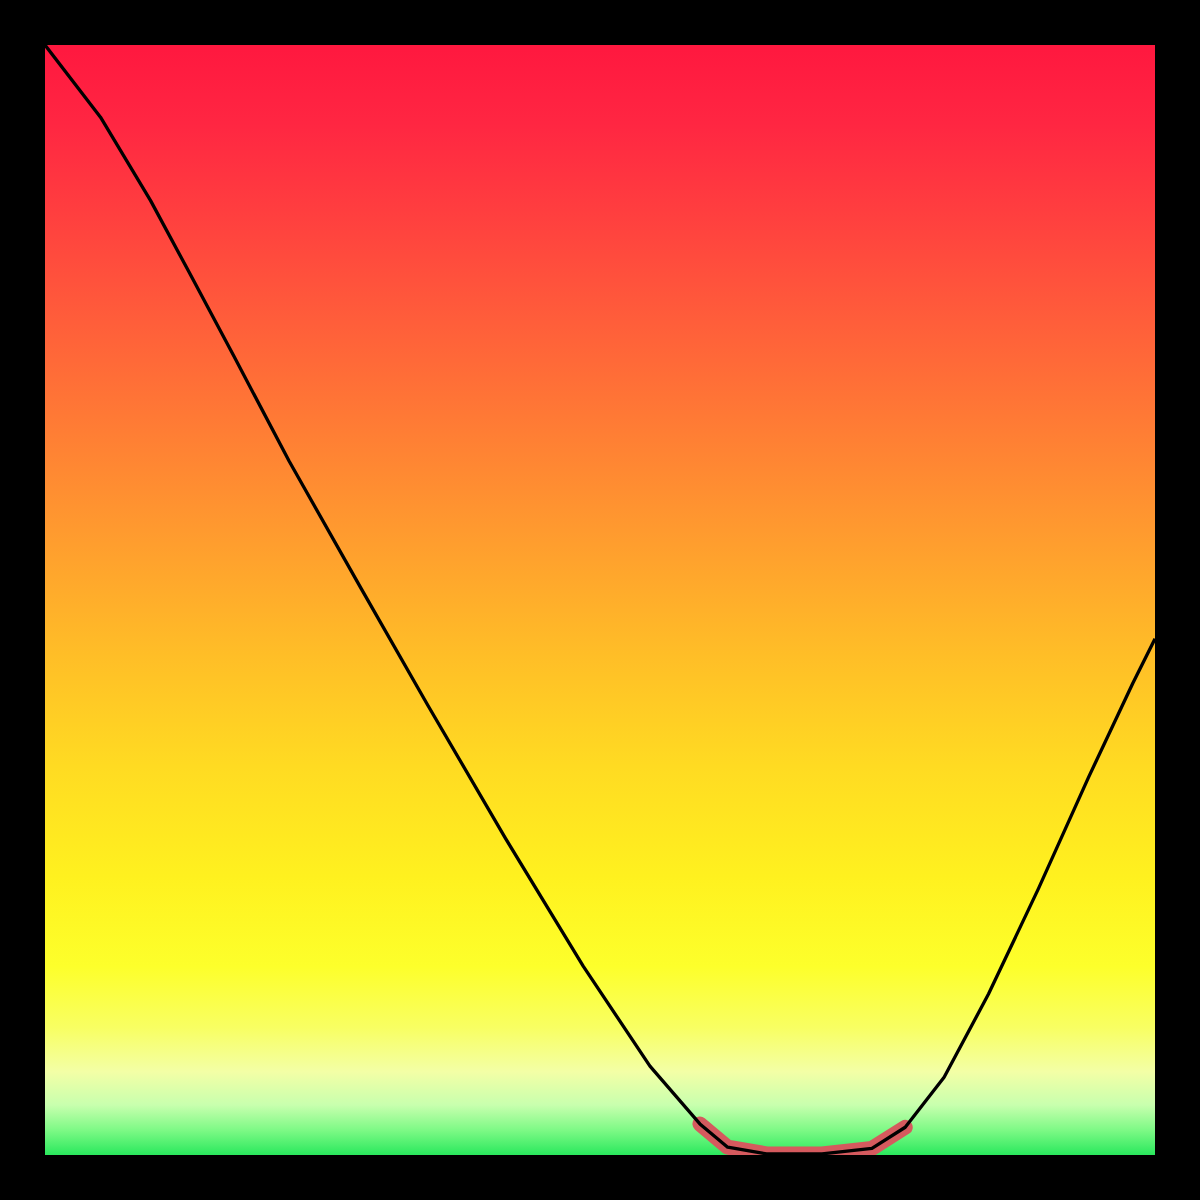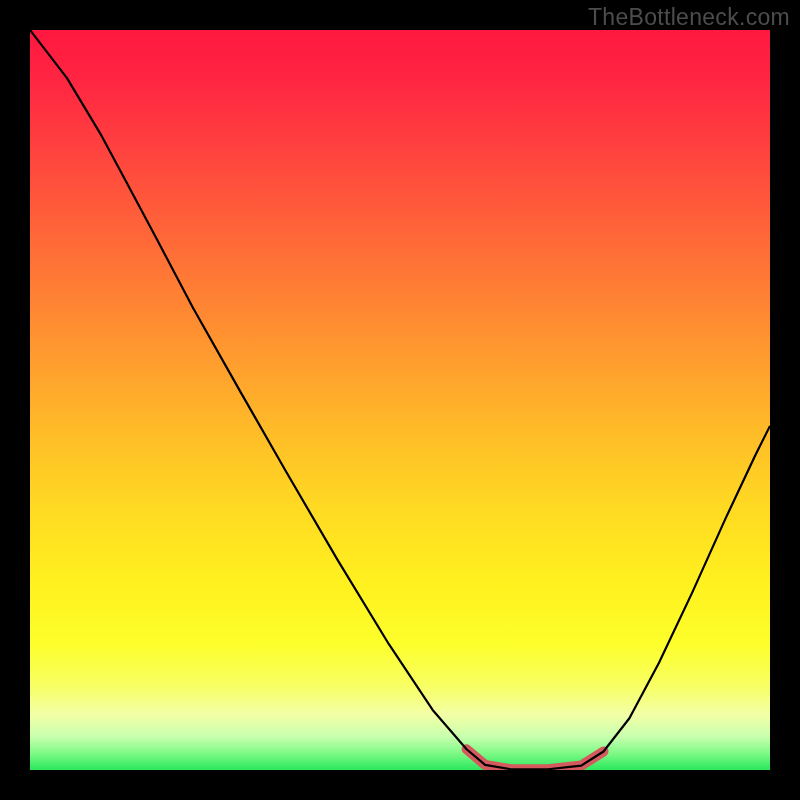--- a/index.html
+++ b/index.html
@@ -38,21 +38,20 @@
   .plot-area svg {
     display: block;
     width: 740px;
     height: 740px;
   }
 </style>
 </head>
 <body>
 
 <div class="outer">
-  <div class="watermark">TheBottleneck.com</div>
   <div class="plot-area">
     <svg id="plot-svg" viewBox="0 0 740 740" preserveAspectRatio="none">
       <defs>
         <linearGradient id="bg-grad" x1="0" y1="0" x2="0" y2="1">
             <stop offset="0.00%" stop-color="#ff183f"></stop>
             <stop offset="7.00%" stop-color="#ff2642"></stop>
             <stop offset="15.00%" stop-color="#ff3e3f"></stop>
             <stop offset="25.00%" stop-color="#ff5e3a"></stop>
             <stop offset="35.00%" stop-color="#ff7e34"></stop>
             <stop offset="45.00%" stop-color="#ff9e2e"></stop>

